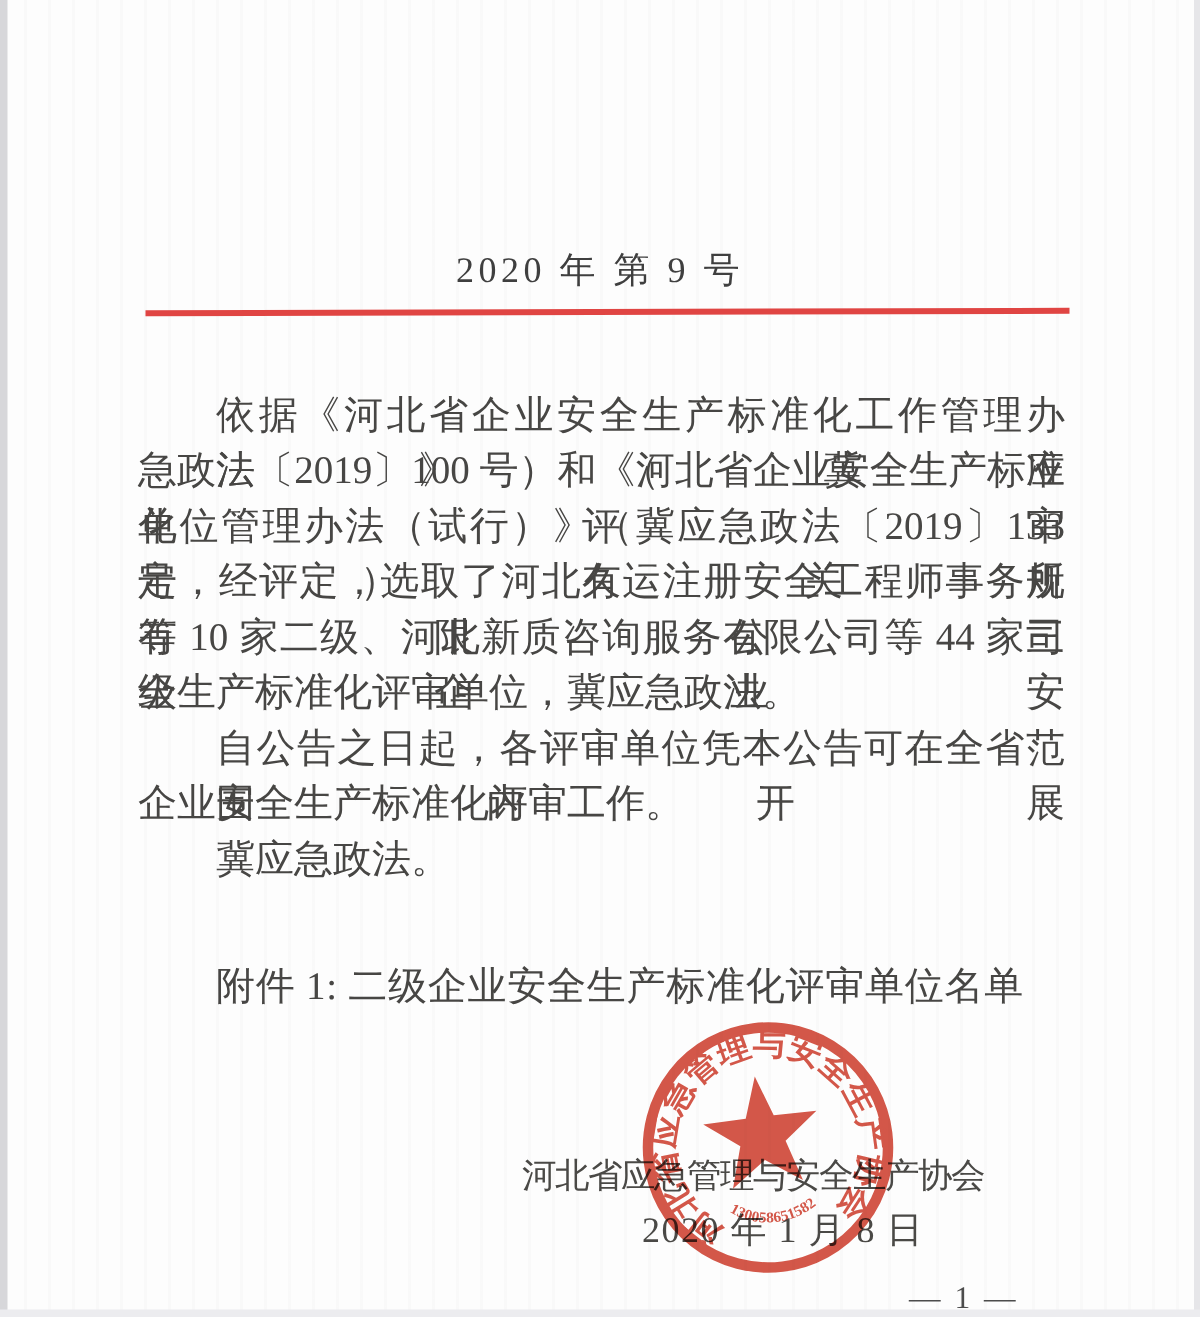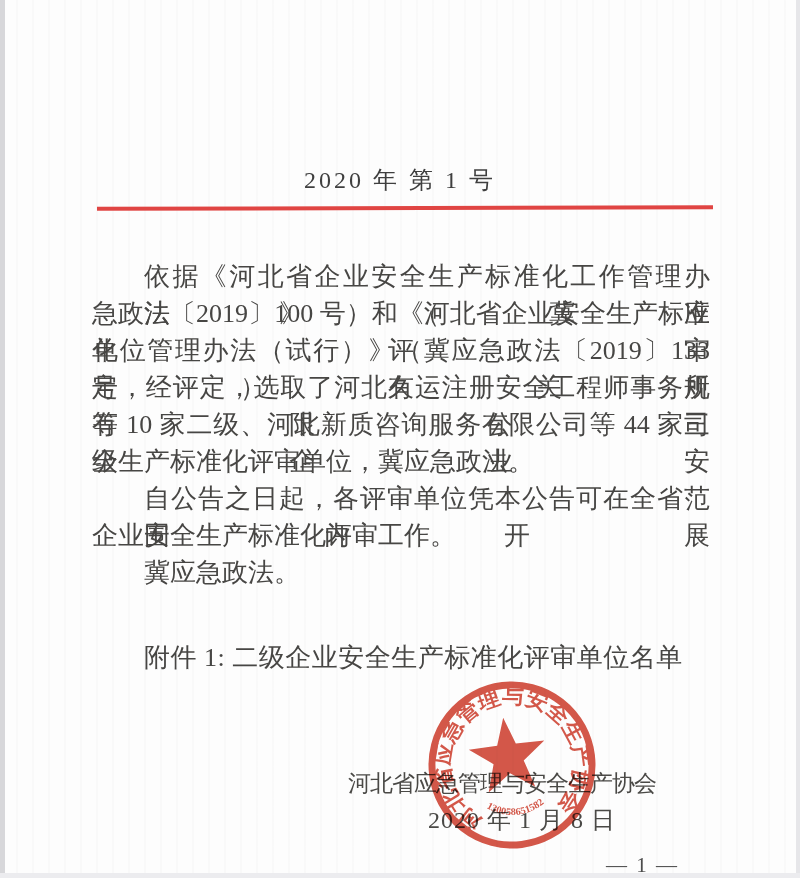--- a/index.html
+++ b/index.html
@@ -76,21 +76,21 @@
 </style>
 </head>
 <body>
 
 <div class="page">
   <div class="edge-left"></div>
   <div class="edge-right"></div>
   <div class="edge-bottom"></div>
 
 
-  <div class="doc-number">2020 年 第 1 号</div>
+  <div class="doc-number">2020 年 第 9 号</div>
 
   <div class="red-rule"></div>
 
   <div class="body-block">
     <div class="bline full indent">依据《河北省企业安全生产标准化工作管理办法》（冀应</div>
     <div class="bline full">急政法〔2019〕100 号）和《河北省企业安全生产标准化评审</div>
     <div class="bline full">单位管理办法（试行）》（冀应急政法〔2019〕133 号）有关规</div>
     <div class="bline full">定，经评定，选取了河北久运注册安全工程师事务所有限公司</div>
     <div class="bline full">等 10 家二级、河北新质咨询服务有限公司等 44 家三级企业安</div>
     <div class="bline">全生产标准化评审单位，冀应急政法。</div>

